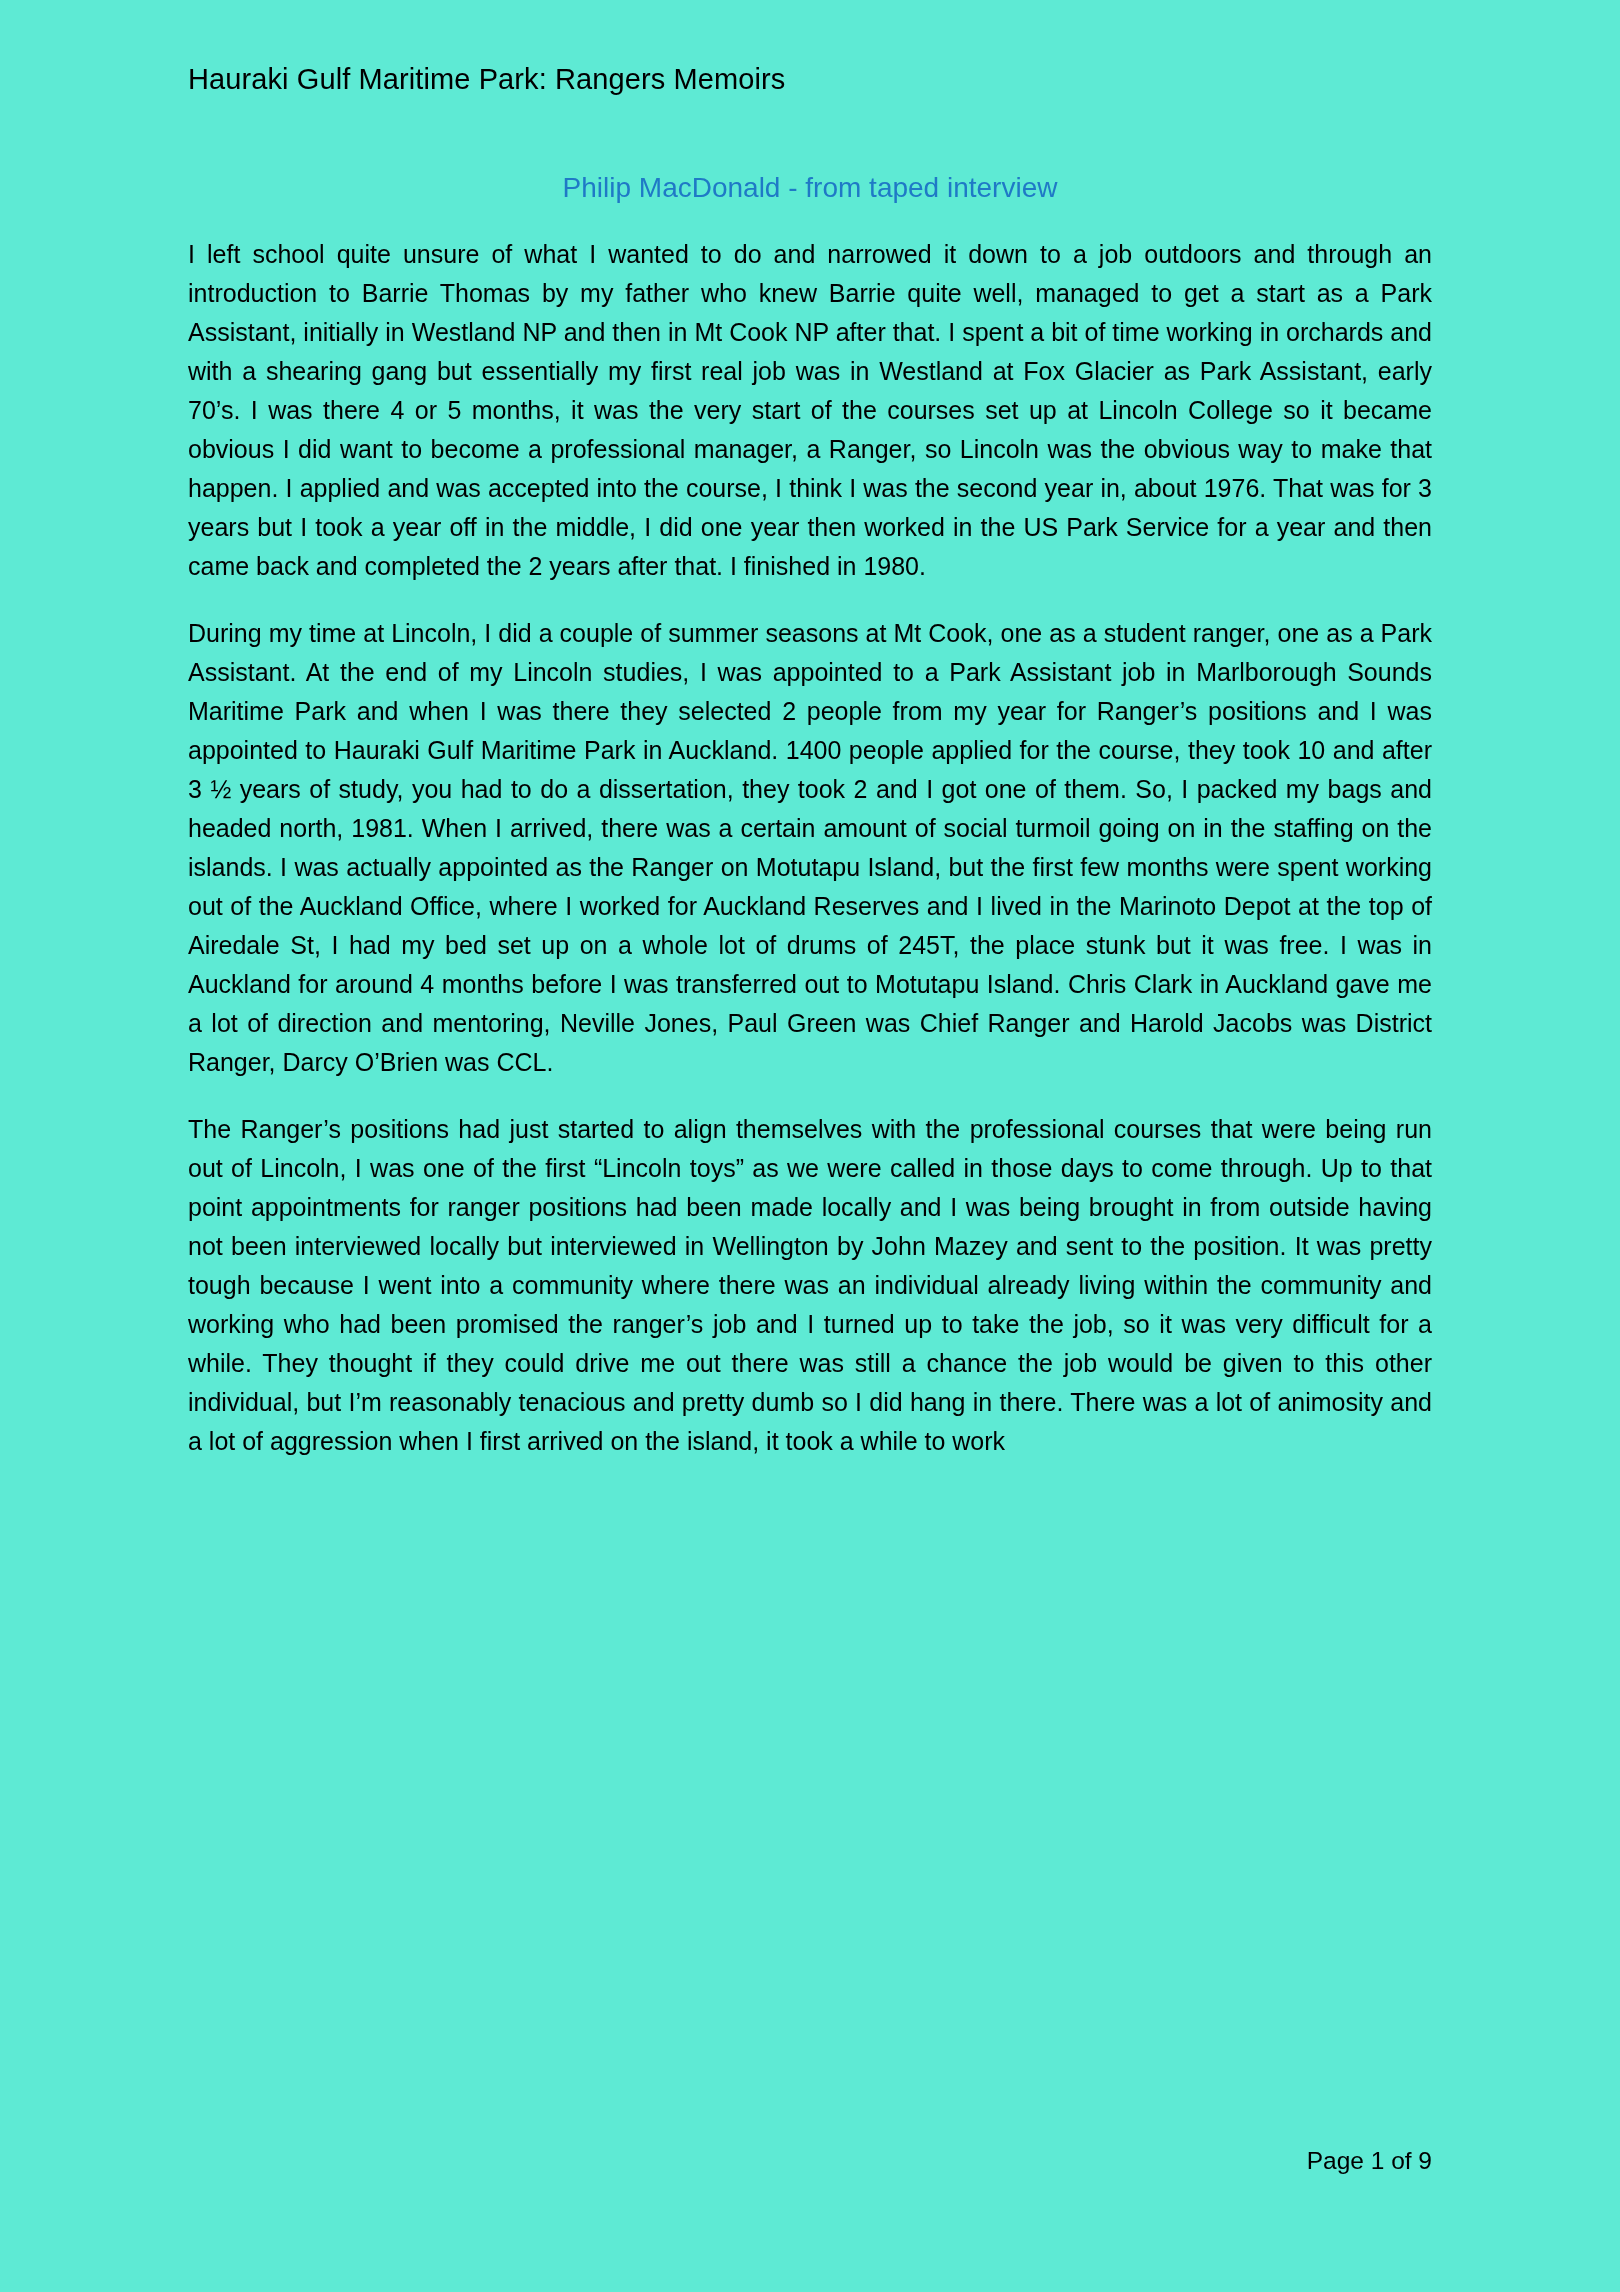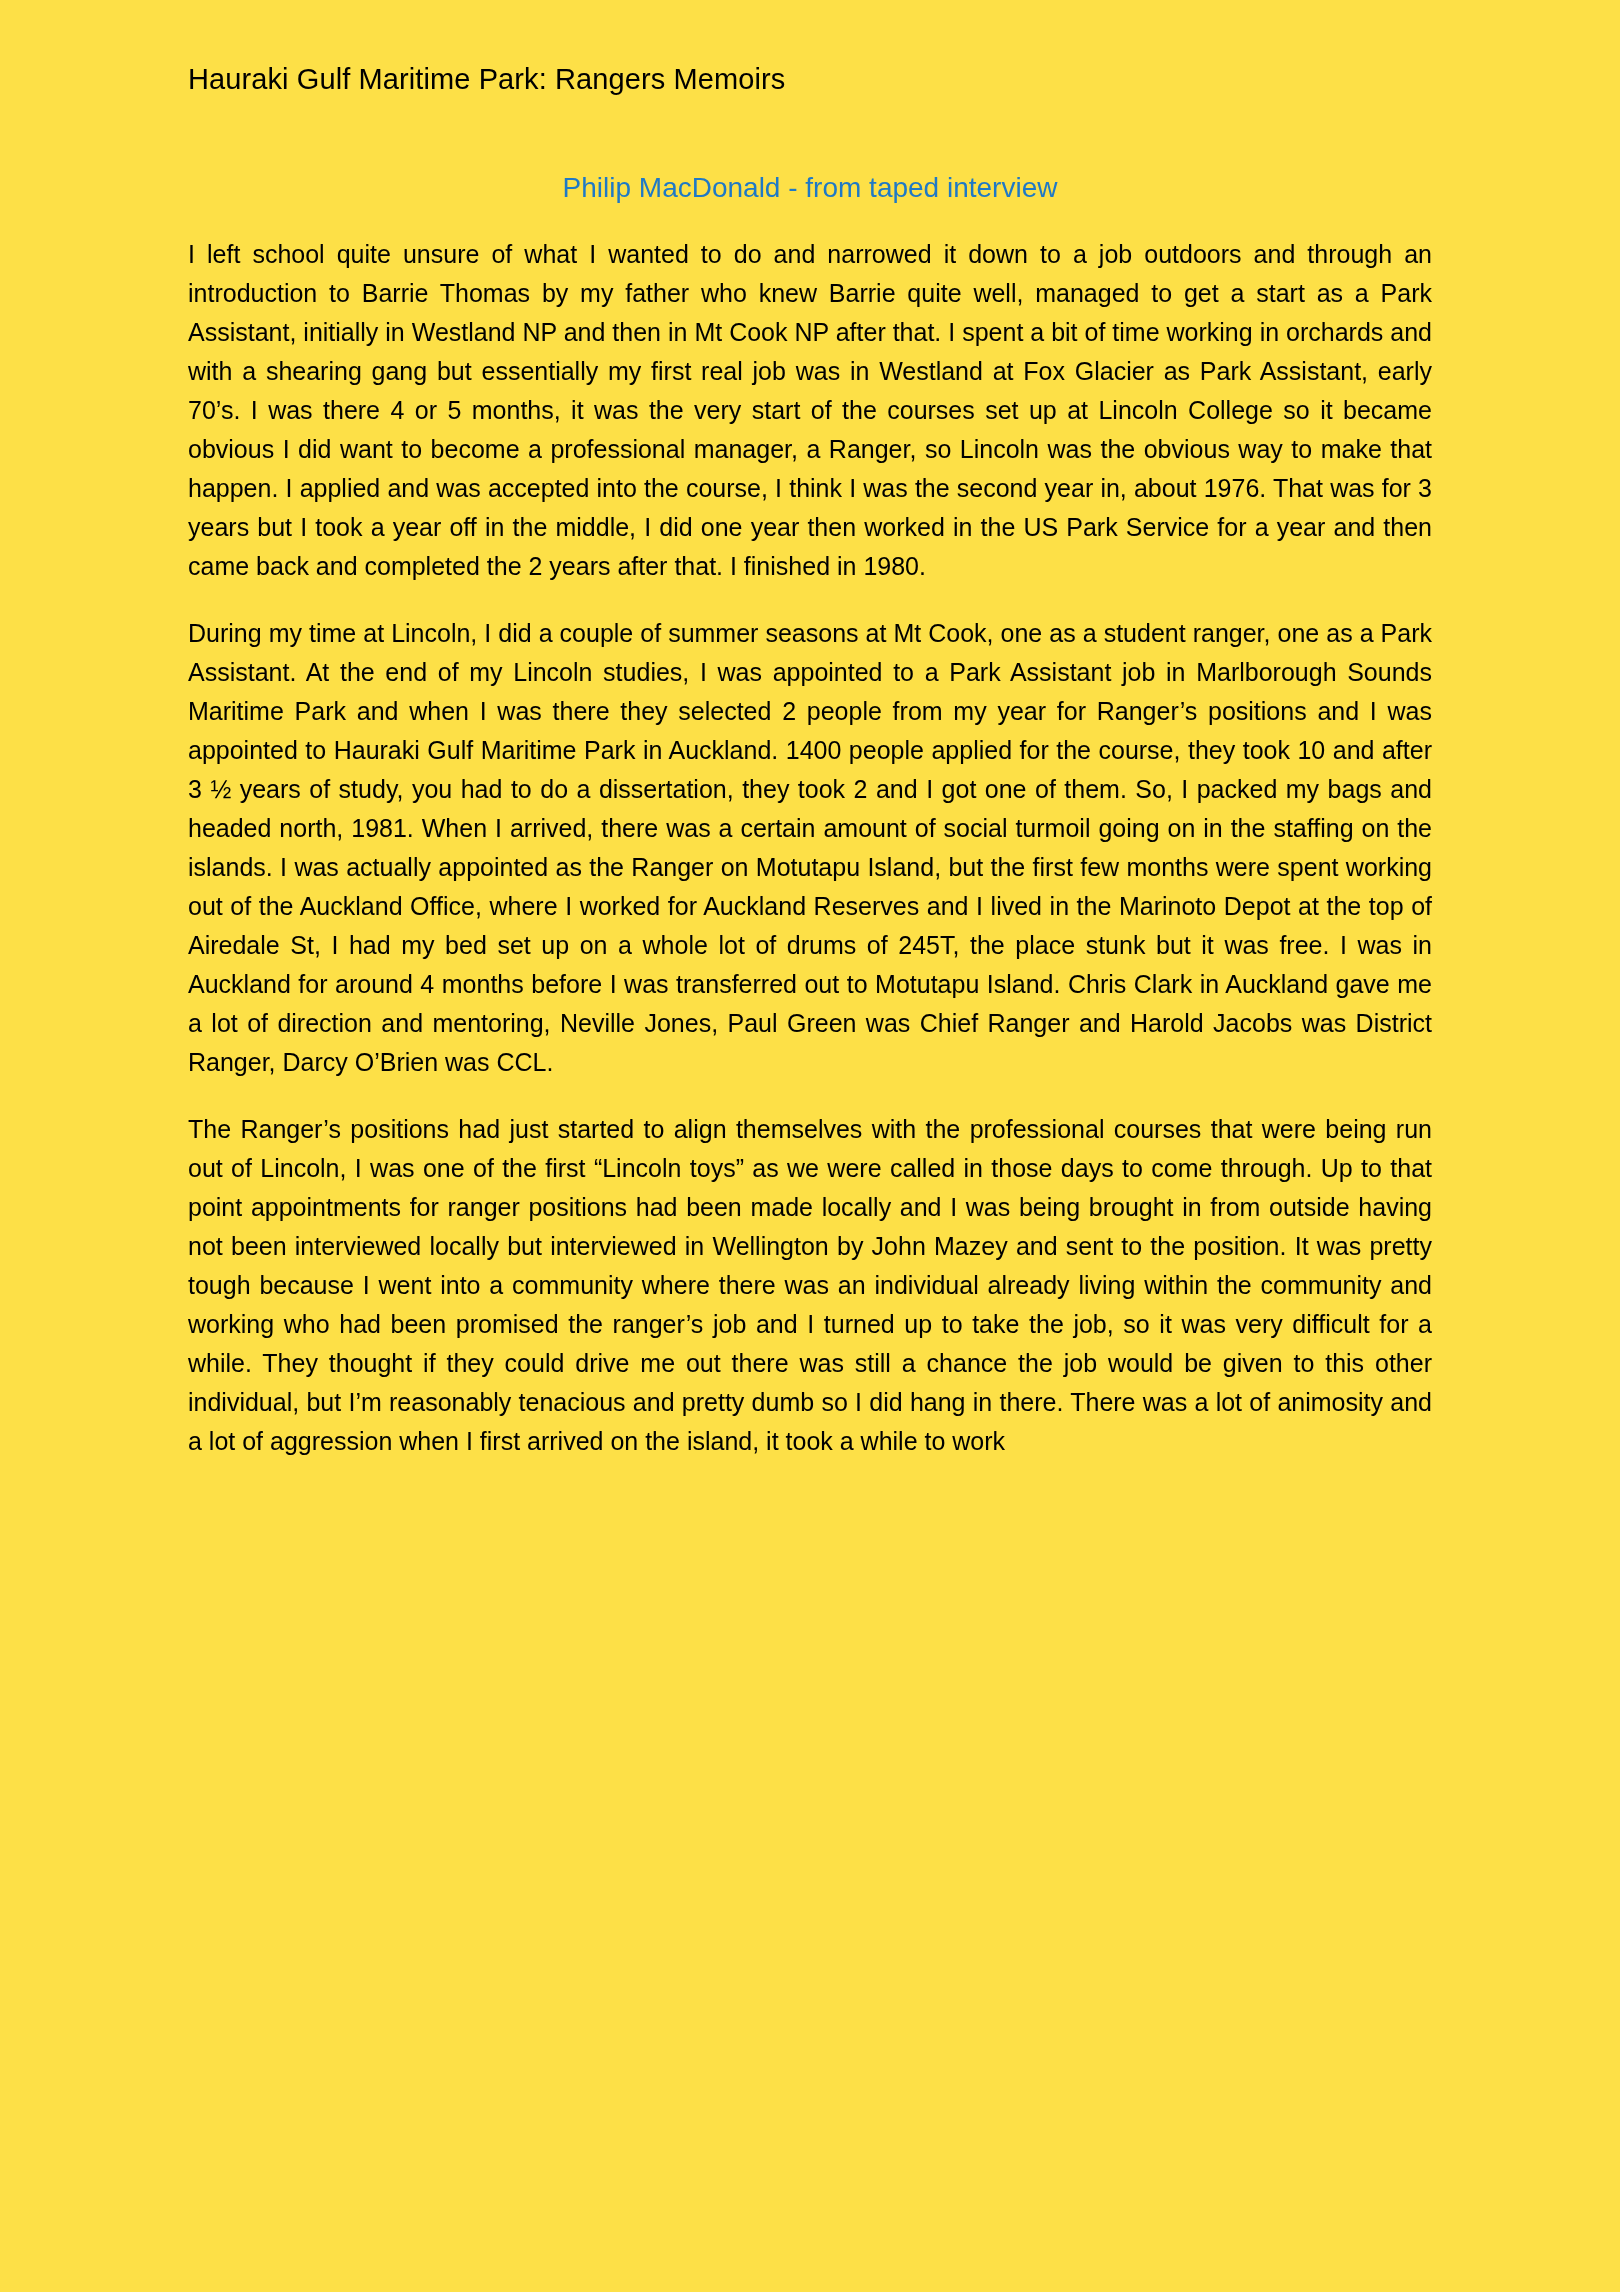--- a/index.html
+++ b/index.html
@@ -10,21 +10,21 @@
   }
   body {
     font-family: "Liberation Sans", sans-serif;
     color: #000000;
   }
   .page {
     position: relative;
     width: 1620px;
     height: 2293px;
     margin: 0 auto;
-    background: #fde047;
+    background: #5eead4;
     box-sizing: border-box;
     overflow: hidden;
     padding-left: 28px;
   }
   .content {
     position: absolute;
     left: 188px;
     right: 188px;
     top: 0;
     bottom: 0;
@@ -89,15 +89,16 @@
 
 
     <div class="body-text para-gap">I left school quite unsure of what I wanted to do and narrowed it down to a job outdoors and through an introduction to Barrie Thomas by my father who knew Barrie quite  well, managed to get a start as a Park Assistant, initially in Westland NP and then in Mt Cook NP after that. I spent a bit of time working in orchards and with a shearing gang but essentially my first real job was in Westland at Fox Glacier as Park Assistant, early 70’s. I was there 4 or 5 months, it was the very start of the courses set up at Lincoln College so it became obvious I did want to become a professional manager, a Ranger, so Lincoln was the obvious way to make that happen. I applied and was accepted into the course, I think I was  the second year in, about 1976. That was for 3 years but I took a year off in the middle, I did one year then worked in the US Park Service for a year and then came back and  completed the 2 years after that.  I finished in 1980.</div>
 
     <div class="body-text para-gap">During my time at Lincoln, I did a couple of summer seasons at Mt Cook, one as a student  ranger, one as a Park Assistant. At the end of my Lincoln studies, I was appointed to a Park Assistant job in Marlborough Sounds Maritime Park and when I was there they selected 2  people from my year for Ranger’s positions and I was appointed to Hauraki Gulf Maritime  Park in Auckland. 1400 people applied for the course, they took 10 and after 3 ½ years of  study, you had to do a dissertation, they took 2 and I got one of them. So, I packed my bags and headed north, 1981. When I arrived, there was a certain amount of social turmoil  going on in the staffing on the islands. I was actually appointed as the Ranger on Motutapu  Island, but the first few months were spent working out of the Auckland Office, where I worked for Auckland Reserves and I lived in the Marinoto Depot at the top of Airedale St, I  had my bed set up on a whole lot of drums of 245T, the place stunk but it was free. I was  in Auckland for around 4 months before I was transferred out to Motutapu Island. Chris  Clark in Auckland gave me a lot of direction and mentoring, Neville Jones, Paul Green was  Chief Ranger and Harold Jacobs was District Ranger, Darcy O’Brien was CCL.</div>
 
     <div class="body-text para-gap">The Ranger’s positions had just started to align themselves with the professional courses  that were being run out of Lincoln, I was one of the first “Lincoln toys” as we were called in  those days to come through. Up to that point appointments for ranger positions had been  made locally and I was being brought in from outside having not been interviewed locally  but interviewed in Wellington by John Mazey and sent to the position. It was pretty tough  because I went into a community where there was an individual already living within the community and working who had been promised the ranger’s job and I turned up to take the  job, so it was very difficult for a while.  They thought if they could drive me out there was still  a chance the job would be given to this other individual, but I’m reasonably tenacious and  pretty dumb so I did hang in there. There was a lot of animosity and a lot of aggression  when I first arrived on the island, it took a while to work</div>
 
   </div>
 
+  <div class="footer">Page  1 of 9</div>
 
 </div>
 
 
 </body></html>

